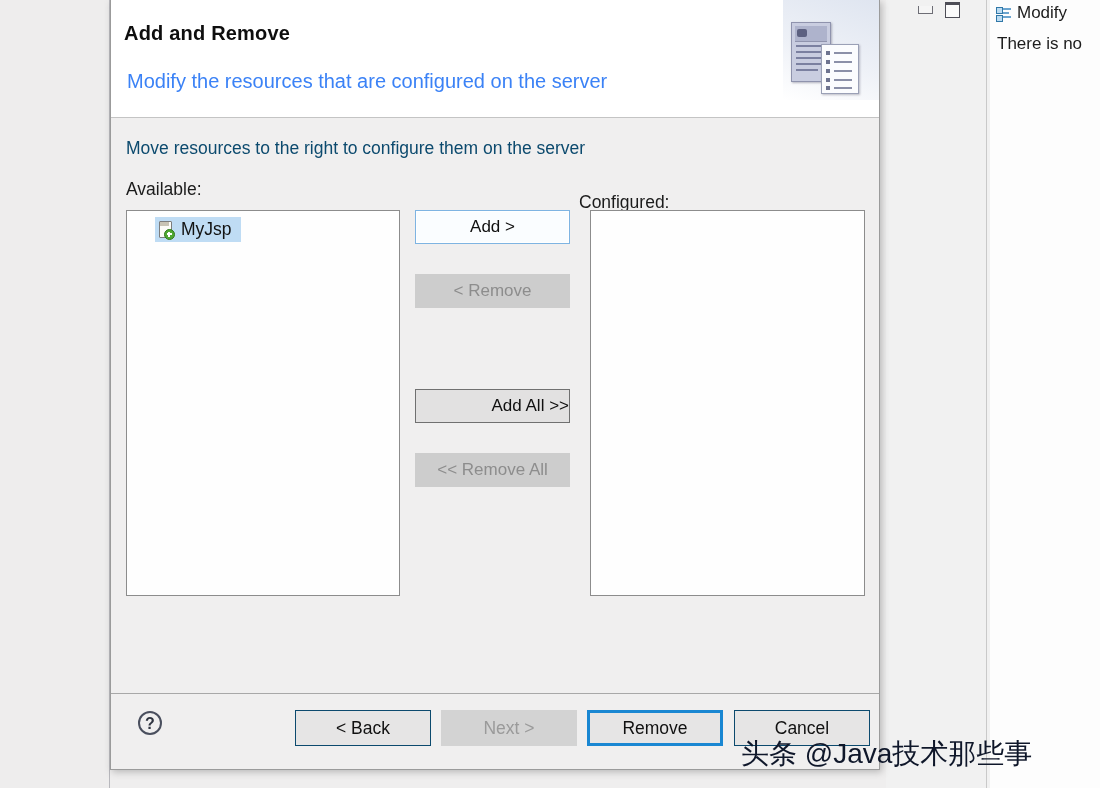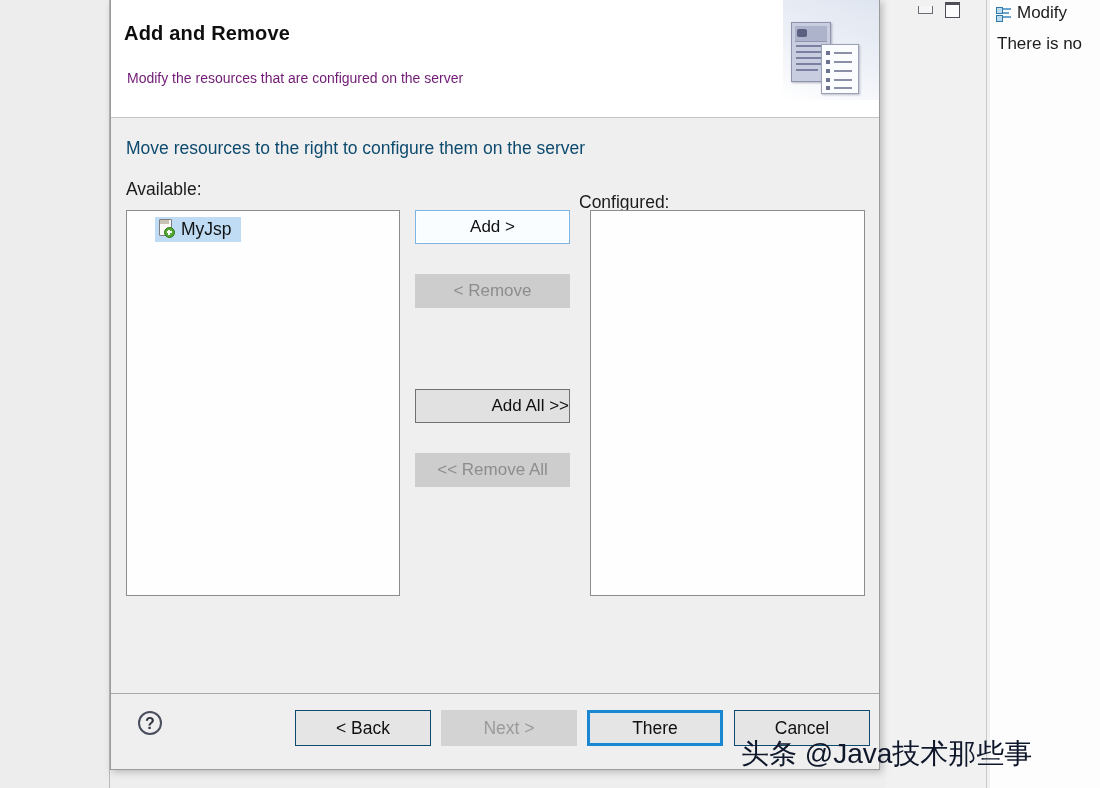--- a/index.html
+++ b/index.html
@@ -122,22 +122,22 @@
     position: absolute;
     left: 13px; top: 22px;
     font-size: 20px;
     font-weight: bold;
     color: #0e0e0e;
     letter-spacing: 0.2px;
   }
   .dlg-subtitle {
     position: absolute;
     left: 16px; top: 70px;
-    font-size: 14px;
-    color: #701a75;
+    font-size: 20px;
+    color: #3b82f6;
   }
 
   
   .banner {
     position: absolute;
     right: 0; top: 0;
     width: 96px; height: 100px;
   }
   .banner-bg {
     position: absolute;
@@ -218,21 +218,21 @@
     border: 1px solid #8c8c8c;
     box-sizing: border-box;
     overflow: hidden;
   }
   .listbox.left  { left: 15px; }
   .listbox.right { left: 479px; width: 275px; }
 
   .list-item {
     position: relative;
     display: inline-flex;
-    align-items: flex-start;
+    align-items: center;
     gap: 7px;
     margin: 6px 0 0 28px;
     padding: 2px 9px 2px 2px;
     background: #bfdcf4;
     font-size: 17.5px;
     color: #121212;
     white-space: nowrap;
   }
   .proj-icon {
     position: relative;
@@ -462,20 +462,20 @@
         <div class="xfer-btn disabled">&lt;&lt; Remove All</div>
       </div>
     </div>
 
     <div class="dlg-footer">
       <div class="help-icon">?</div>
 
       <div class="footer-buttons">
         <div class="nav-btn enabled">&lt; Back</div>
         <div class="nav-btn disabled sp">Next &gt;</div>
-        <div class="nav-btn default sp">There</div>
+        <div class="nav-btn default sp">Remove</div>
         <div class="nav-btn enabled sp2">Cancel</div>
       </div>
     </div>
   </div>
 
   <div class="watermark">头条 @Java技术那些事</div>
 </div>
 
 </body></html>

